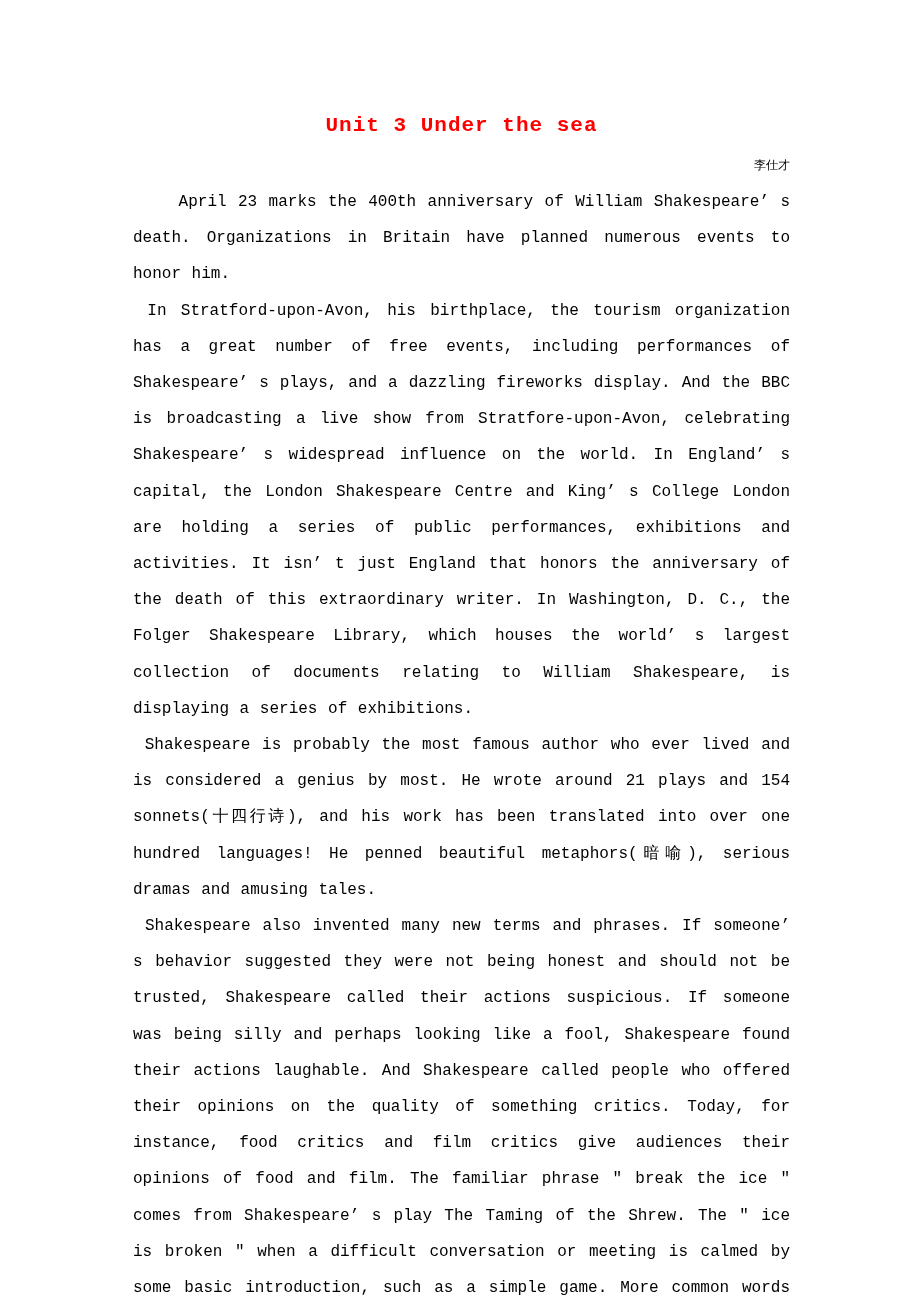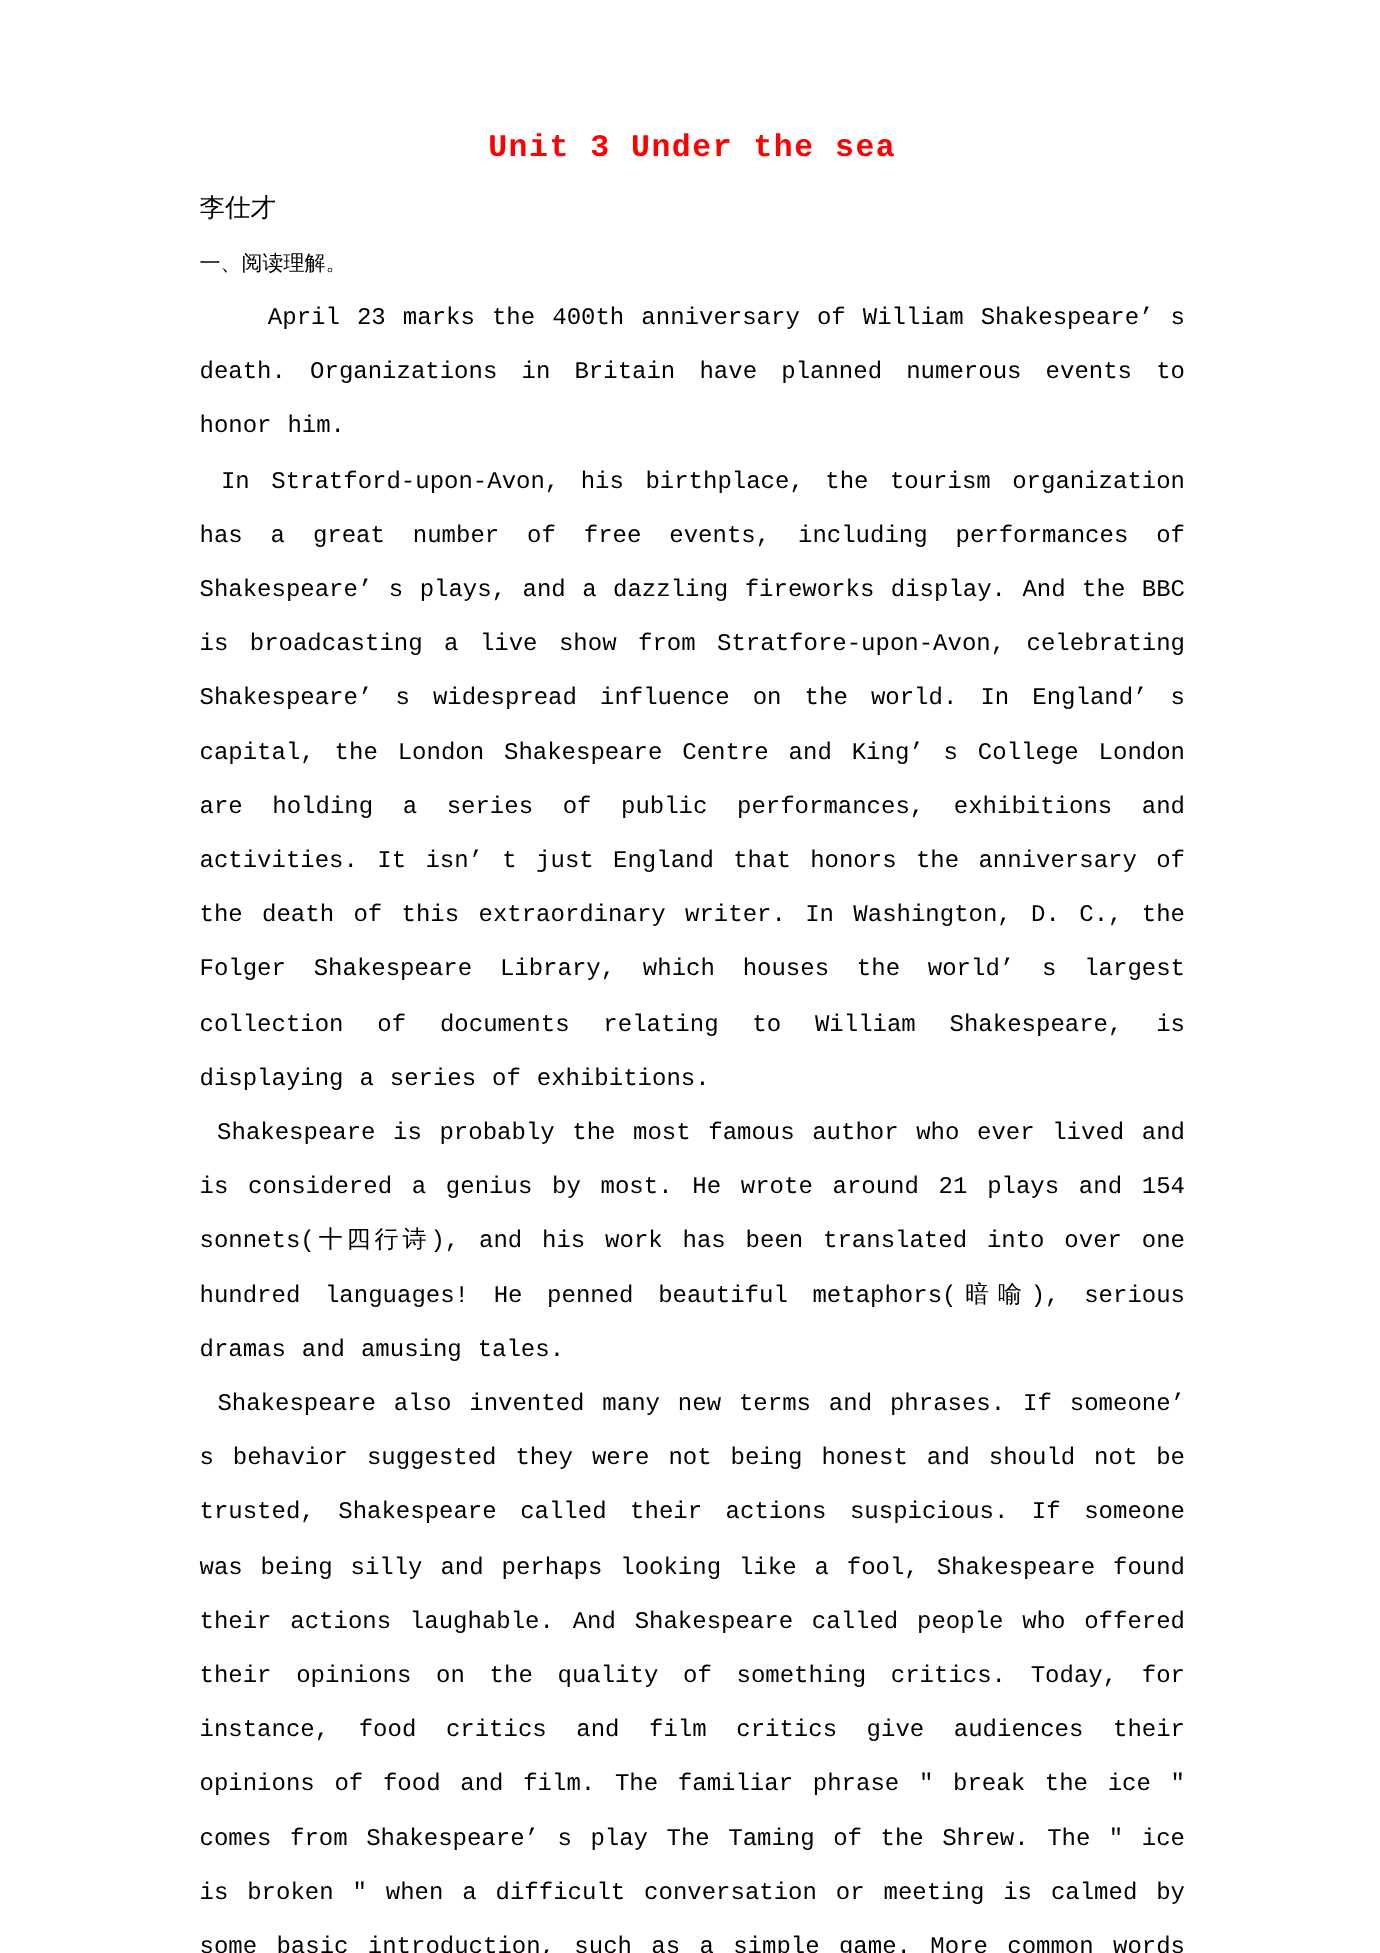--- a/index.html
+++ b/index.html
@@ -7,39 +7,39 @@
     padding: 0;
     background: #ffffff;
   }
   .page {
     position: relative;
     width: 920px;
     height: 1302px;
     margin: 0 auto;
     background: #ffffff;
     box-sizing: border-box;
-    padding: 80px 130px 40px 133px;
+    padding: 106px 130px 40px 133px;
     font-family: "Liberation Mono", "DejaVu Sans Mono", monospace;
     color: #000000;
     overflow: hidden;
   }
   .title {
     margin: 0;
     font-size: 21px;
     font-weight: bold;
     color: #ff0000;
     text-align: center;
     line-height: 40px;
     letter-spacing: 1px;
     font-family: "Liberation Mono", "DejaVu Sans Mono", monospace;
   }
   .author {
     margin: 0;
-    font-size: 17px;
-    text-align: left;
+    font-size: 12px;
+    text-align: right;
     line-height: 38px;
     font-family: Liberation Sans, sans-serif;
   }
   .section-heading {
     margin: 0;
     font-size: 14px;
     text-align: left;
     line-height: 36px;
     font-family: "DejaVu Sans", "Liberation Sans", sans-serif;
   }
@@ -54,21 +54,20 @@
   }
 </style>
 </head>
 <body>
 
 <div class="page">
   <h1 class="title">Unit 3 Under the sea</h1>
 
   <div class="author">李仕才</div>
 
-  <div class="section-heading">一、阅读理解。</div>
 
   <p class="para">    April 23 marks the 400th anniversary of William Shakespeare’ s death. Organizations in Britain have planned numerous events to honor him.</p>
 
   <p class="para"> In Stratford-upon-Avon, his birthplace, the tourism organization has a great number of free events, including performances of Shakespeare’ s plays, and a dazzling fireworks display. And the BBC is broadcasting a live show from Stratfore-upon-Avon, celebrating Shakespeare’ s widespread influence on the world. In England’ s capital, the London Shakespeare Centre and King’ s College London are holding a series of public performances, exhibitions and activities. It isn’ t just England that honors the anniversary of the death of this extraordinary writer. In Washington, D. C., the Folger Shakespeare Library, which houses the world’ s largest collection of documents relating to William Shakespeare, is displaying a series of exhibitions.</p>
 
   <p class="para"> Shakespeare is probably the most famous author who ever lived and is considered a genius by most. He wrote around 21 plays and 154 sonnets(十四行诗), and his work has been translated into over one hundred languages! He penned beautiful metaphors(暗喻), serious dramas and amusing tales.</p>
 
   <p class="para"> Shakespeare also invented many new terms and phrases. If someone’ s behavior suggested they were not being honest and should not be trusted, Shakespeare called their actions suspicious. If someone was being silly and perhaps looking like a fool, Shakespeare found their actions laughable. And Shakespeare called people who offered their opinions on the quality of something critics. Today, for instance, food critics and film critics give audiences their opinions of food and film. The familiar phrase " break the ice " comes from Shakespeare’ s play The Taming of the Shrew. The " ice is broken " when a difficult conversation or meeting is calmed by some basic introduction, such as a simple game. More common words coined by Shakespeare include road, gossip, lonely, bump and hurry.</p>
 
 </div>

